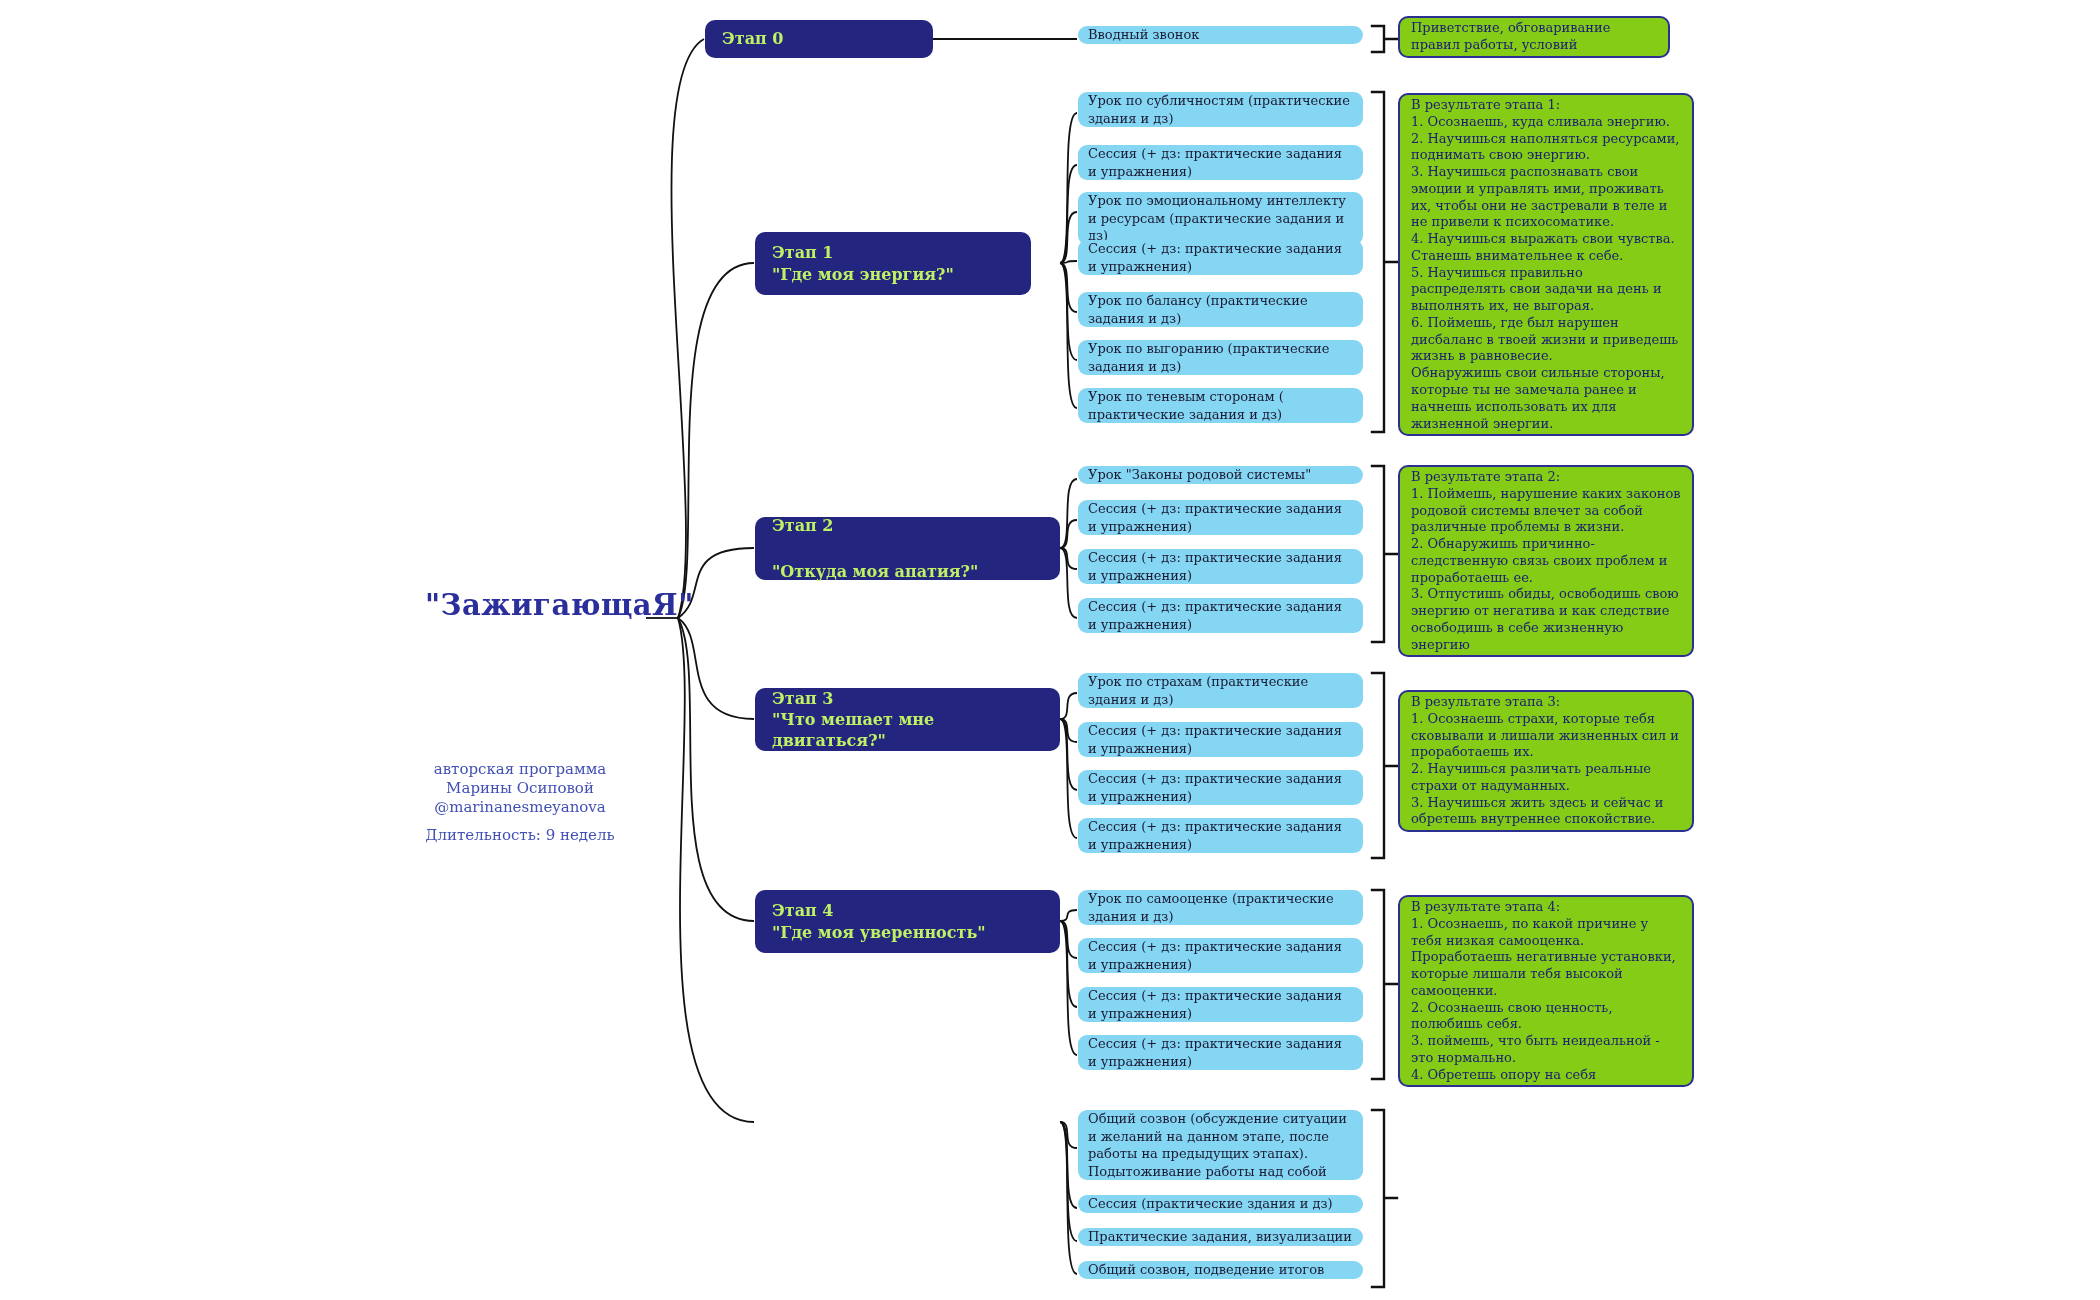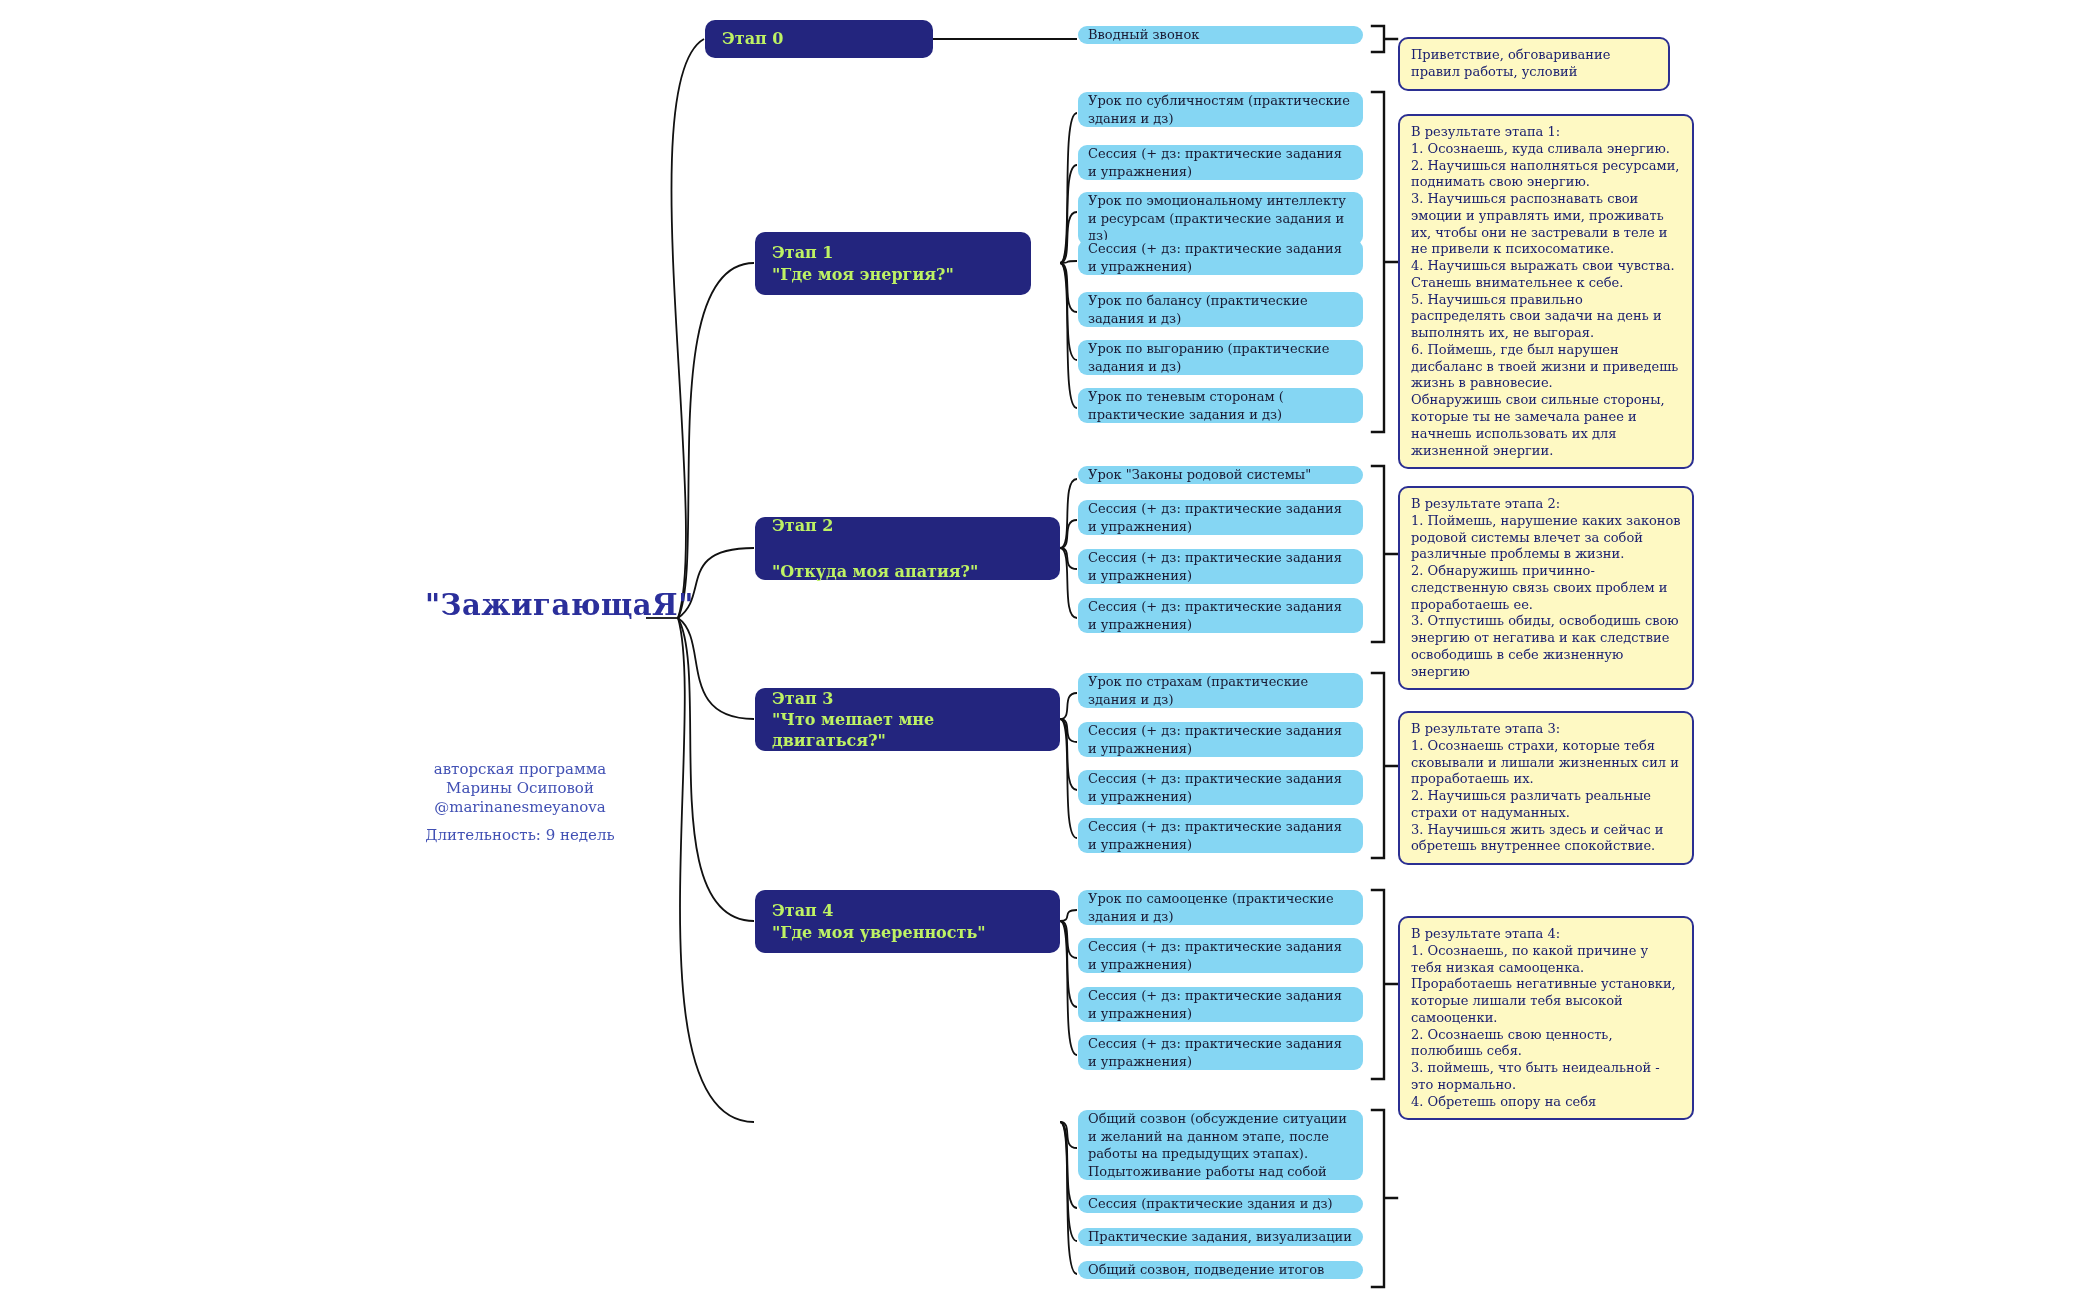--- a/index.html
+++ b/index.html
@@ -27,23 +27,23 @@
     position:absolute;background:#23257e;border-radius:10px;color:#bef264;
     font-weight:bold;font-size:16px;line-height:1.32;box-sizing:border-box;
     display:flex;flex-direction:column;justify-content:center;padding:6px 17px;
   }
   .lesson{
     position:absolute;background:#85d6f3;border-radius:9px;color:#1a1a33;
     font-size:13px;line-height:1.35;box-sizing:border-box;padding:0 10px;
     width:285px;
   }
   .result{
-    position:absolute;background:#fef9c3;border:2px solid #2b2f92;border-radius:10px;
+    position:absolute;background:#84cc16;border:2px solid #2b2f92;border-radius:10px;
     color:#1c2170;font-size:13px;line-height:1.29;box-sizing:border-box;
-    padding:8px 11px;white-space:pre-line;margin-top:21px;
+    padding:2px 11px;white-space:pre-line;
   }
 </style>
 </head>
 <body>
 
 <div class="canvas">
 
   <svg class="wires" viewBox="0 0 2100 1300">
     <g>
       <path d="M646 618 L678 618"></path>

